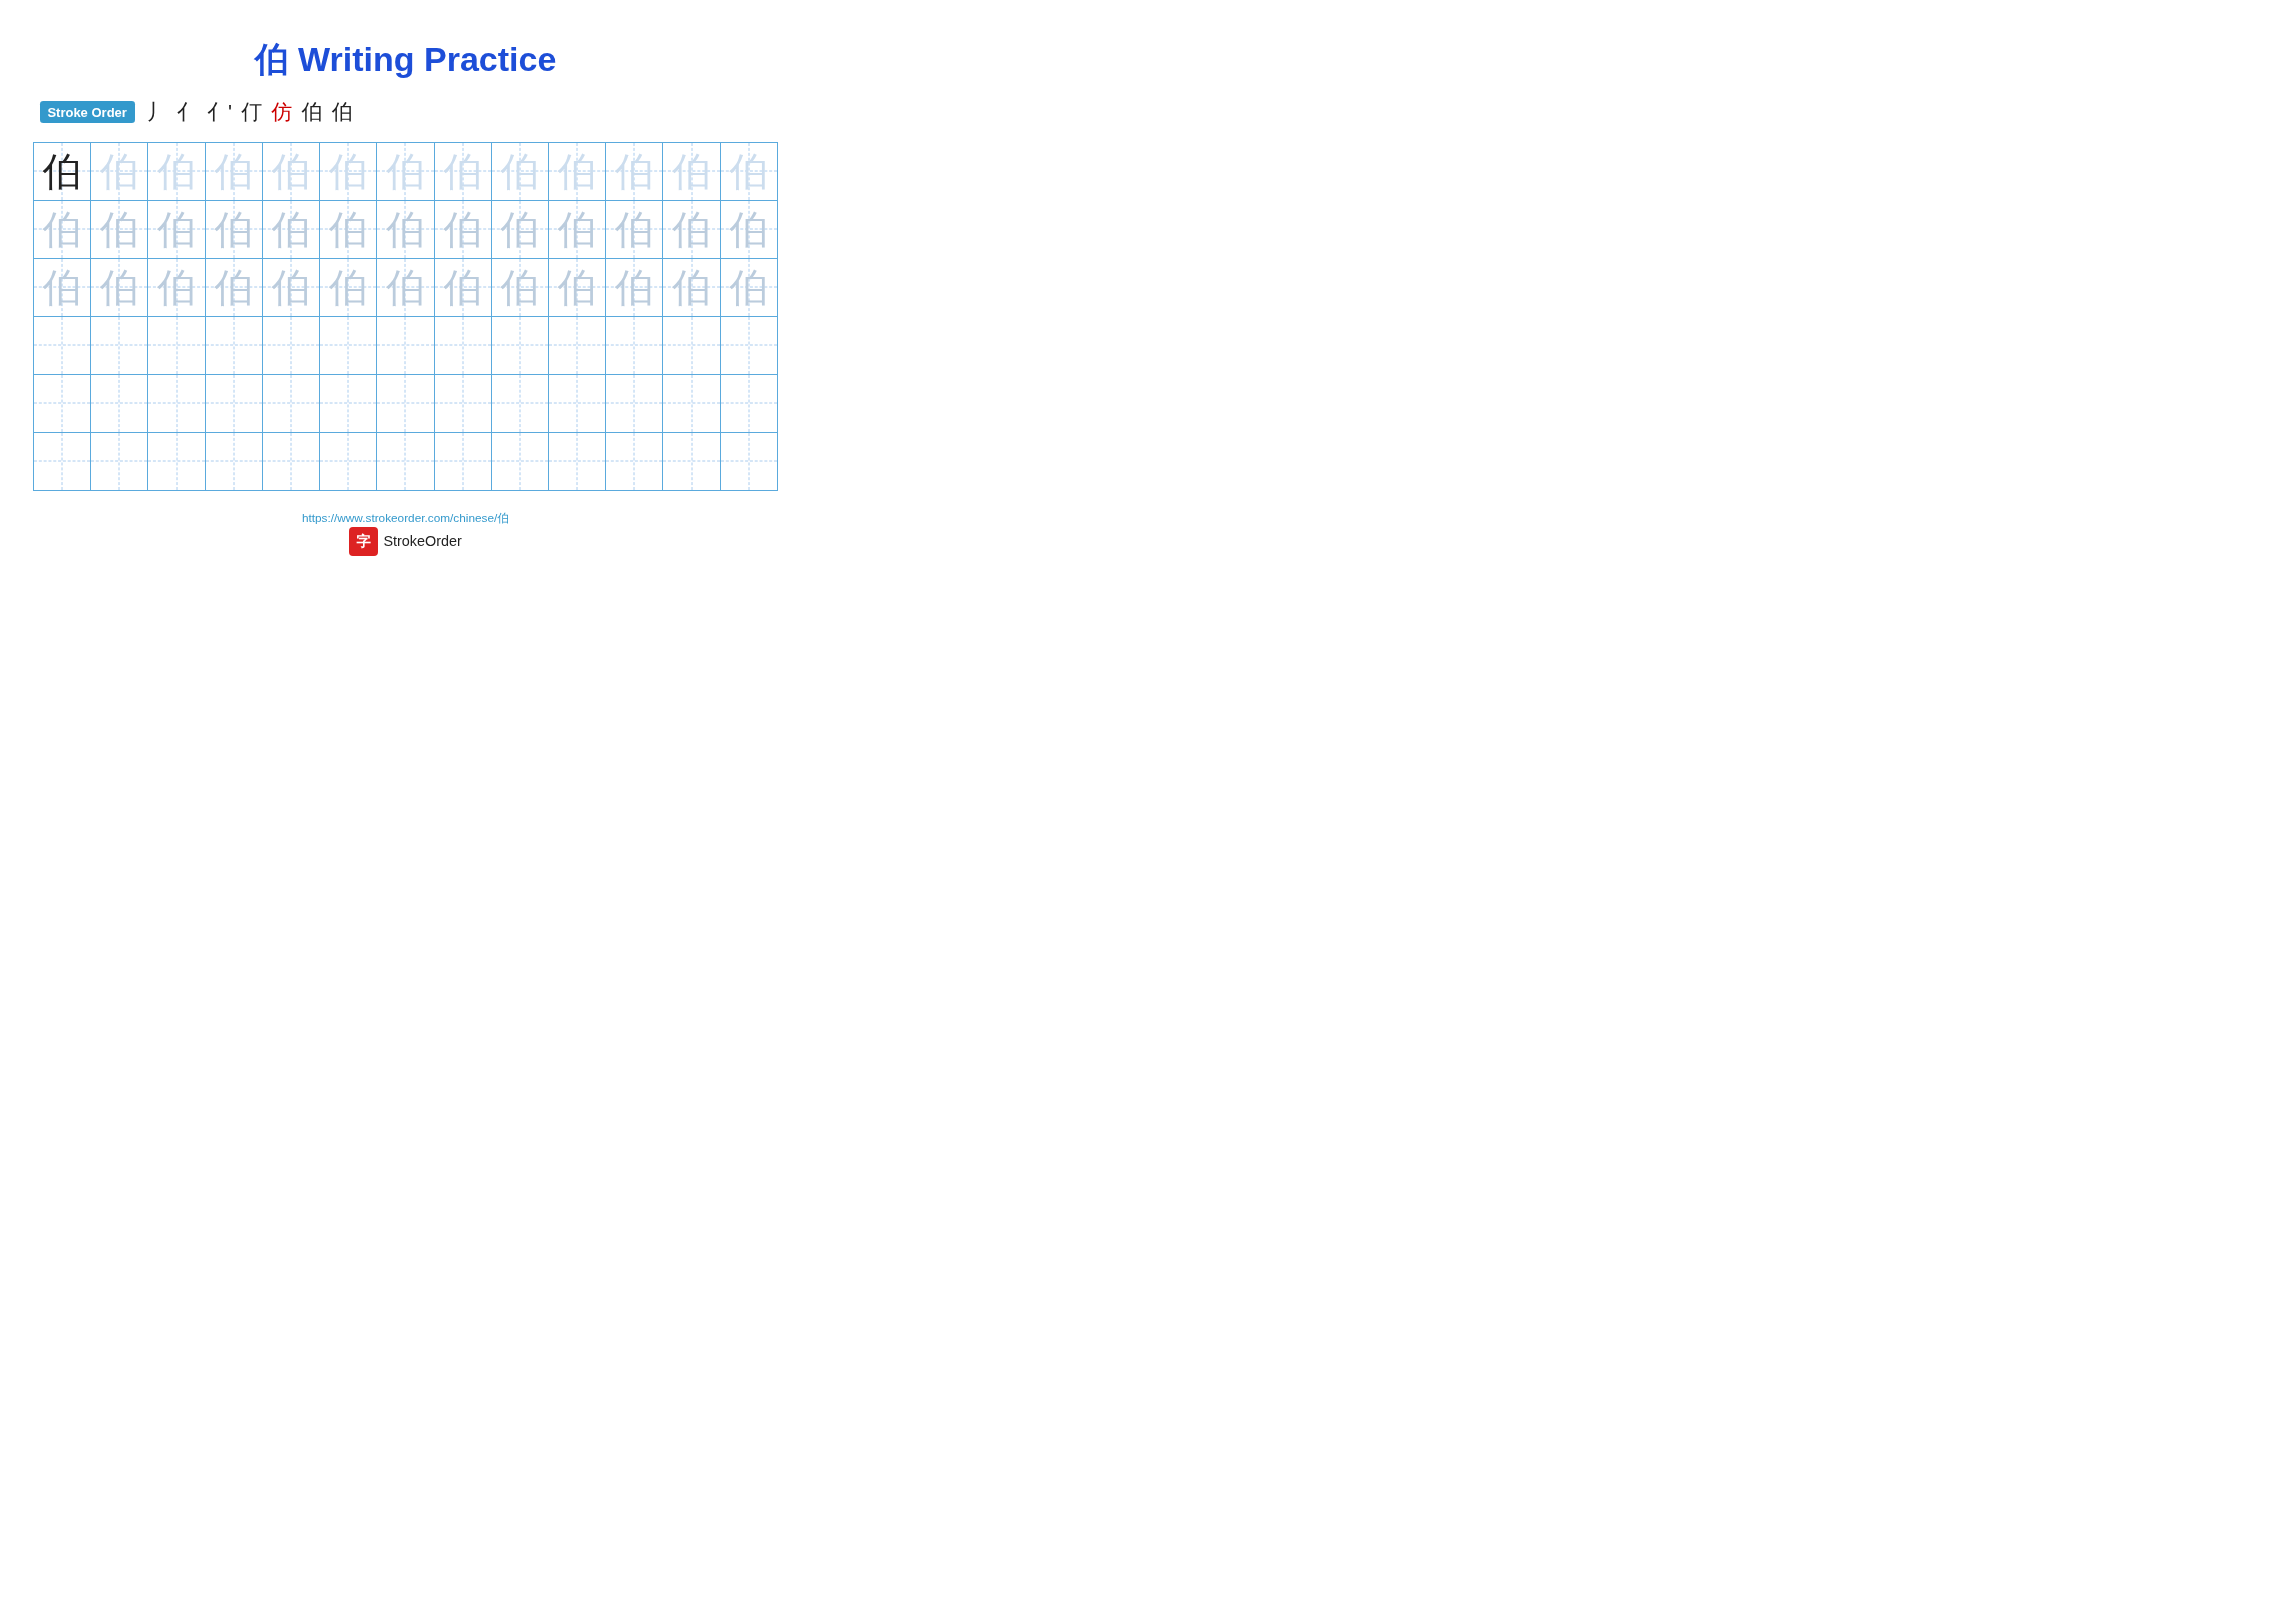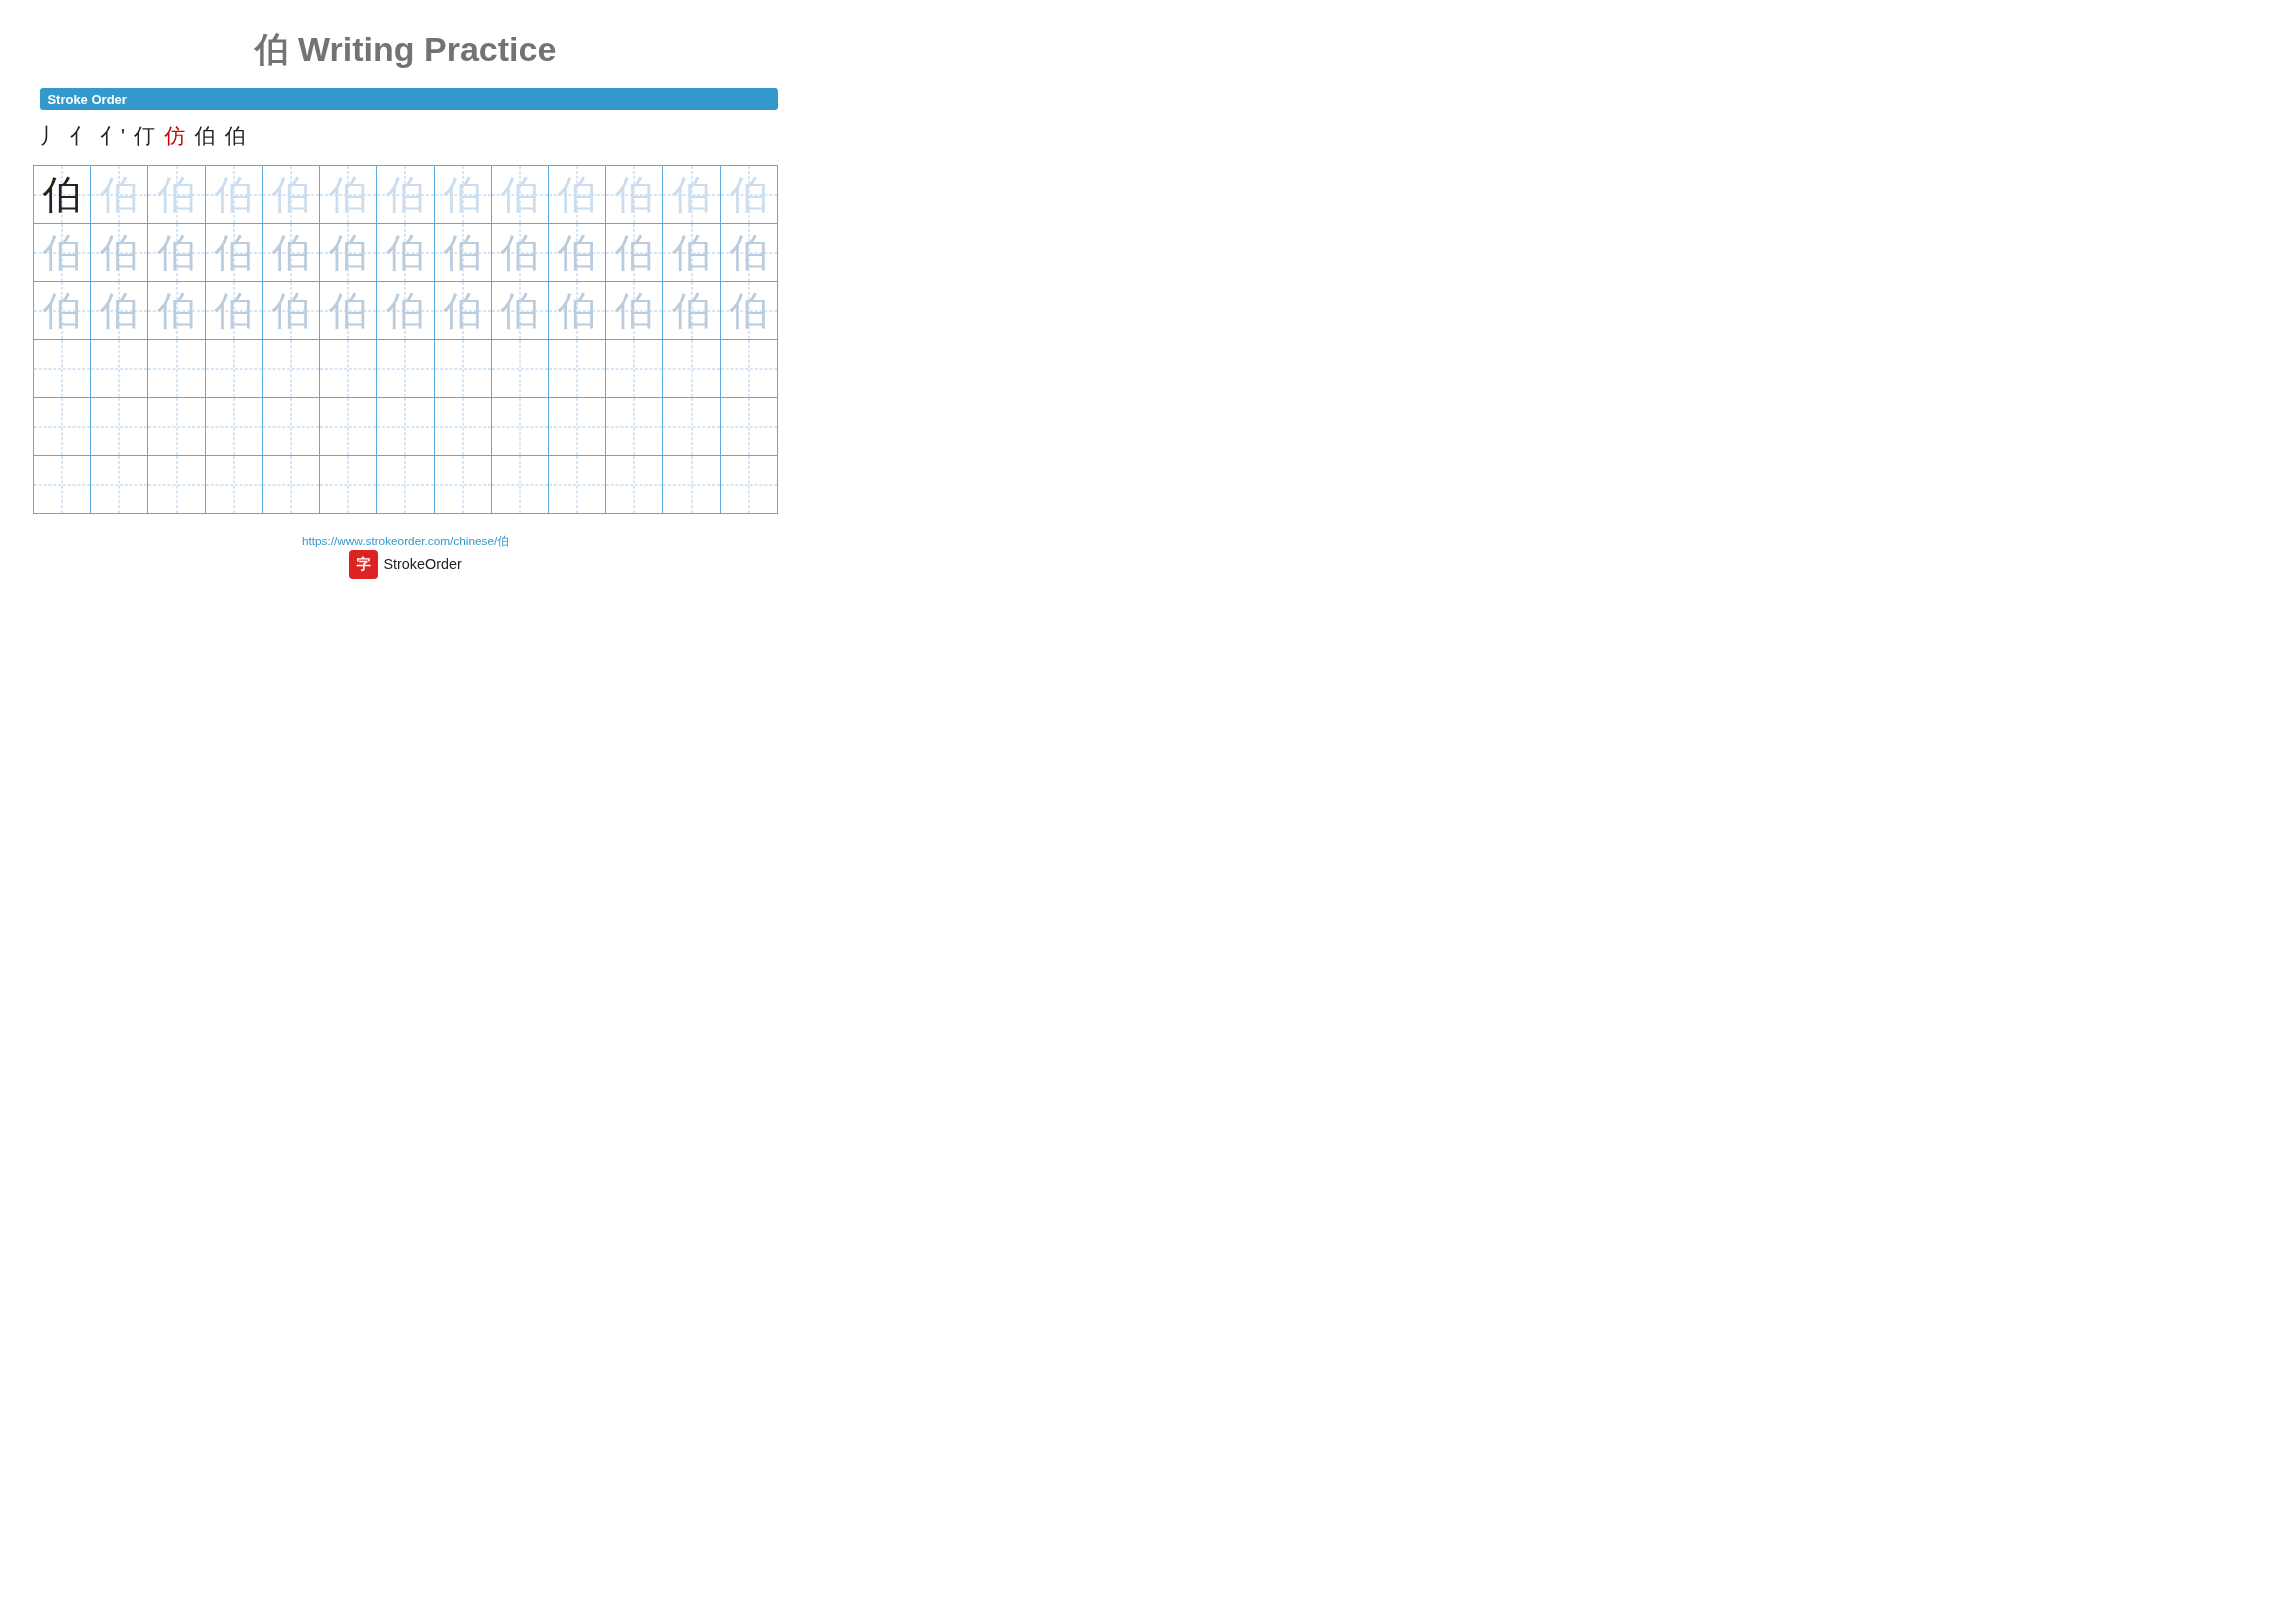--- a/index.html
+++ b/index.html
@@ -8,31 +8,31 @@
       font-family: Arial, sans-serif;
       width: 811px;
       min-height: 574px;
       padding: 19.6px 33px;
     }
 
     .page-title {
       text-align: center;
       font-size: 34px;
       font-weight: bold;
-      color: #737373;
+      color: #1d4ed8;
       margin-bottom: 15.7px;
-      margin-top: 7px;
+      margin-top: 17px;
     }
 
     .stroke-order-row {
       display: flex;
+      align-items: center;
       gap: 11.8px;
       margin-bottom: 15.7px;
       margin-left: 6.5px;
-      flex-direction: column;
     }
 
     .stroke-order-badge {
       background: #3399cc;
       color: white;
       font-size: 13px;
       font-weight: bold;
       padding: 3.3px 7.9px;
       border-radius: 3.3px;
       white-space: nowrap;

